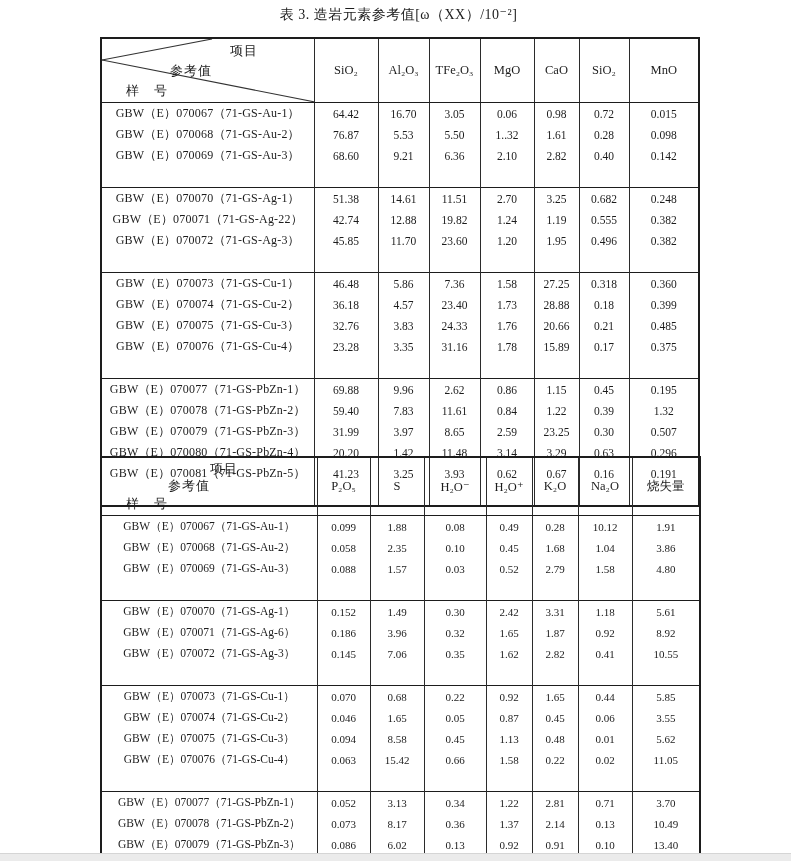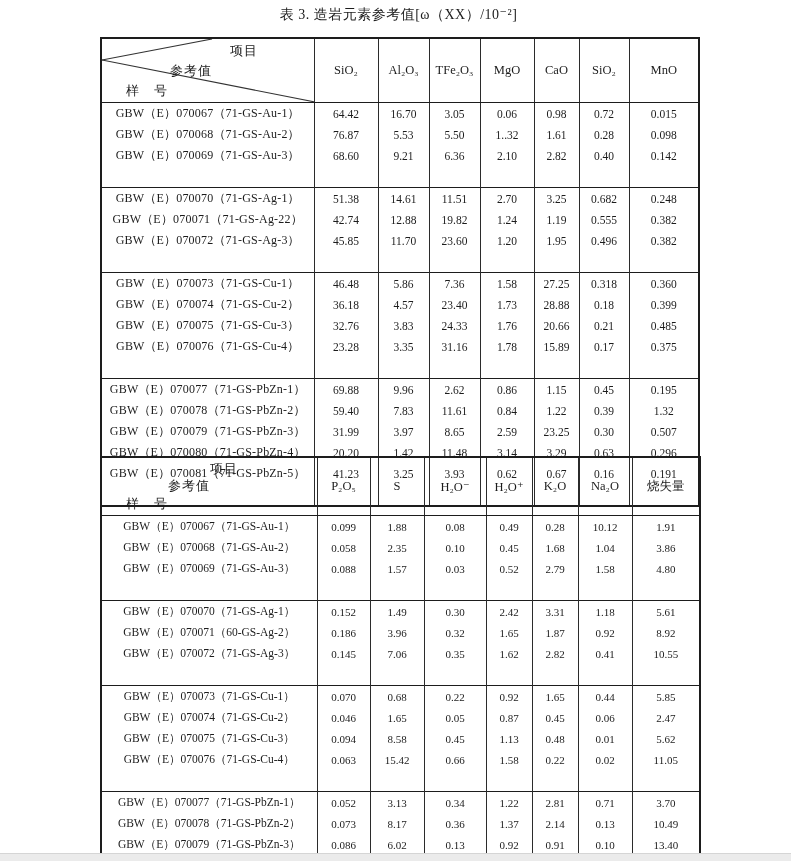--- a/index.html
+++ b/index.html
@@ -358,21 +358,21 @@
             <td class="name">GBW（E）070070（71-GS-Ag-1）</td>
             <td>0.152</td>
             <td>1.49</td>
             <td>0.30</td>
             <td>2.42</td>
             <td>3.31</td>
             <td>1.18</td>
             <td>5.61</td>
           </tr>
           <tr>
-            <td class="name">GBW（E）070071（60-GS-Ag-2）</td>
+            <td class="name">GBW（E）070071（71-GS-Ag-6）</td>
             <td>0.186</td>
             <td>3.96</td>
             <td>0.32</td>
             <td>1.65</td>
             <td>1.87</td>
             <td>0.92</td>
             <td>8.92</td>
           </tr>
           <tr>
             <td class="name">GBW（E）070072（71-GS-Ag-3）</td>
@@ -407,21 +407,21 @@
             <td>5.85</td>
           </tr>
           <tr>
             <td class="name">GBW（E）070074（71-GS-Cu-2）</td>
             <td>0.046</td>
             <td>1.65</td>
             <td>0.05</td>
             <td>0.87</td>
             <td>0.45</td>
             <td>0.06</td>
-            <td>2.47</td>
+            <td>3.55</td>
           </tr>
           <tr>
             <td class="name">GBW（E）070075（71-GS-Cu-3）</td>
             <td>0.094</td>
             <td>8.58</td>
             <td>0.45</td>
             <td>1.13</td>
             <td>0.48</td>
             <td>0.01</td>
             <td>5.62</td>

